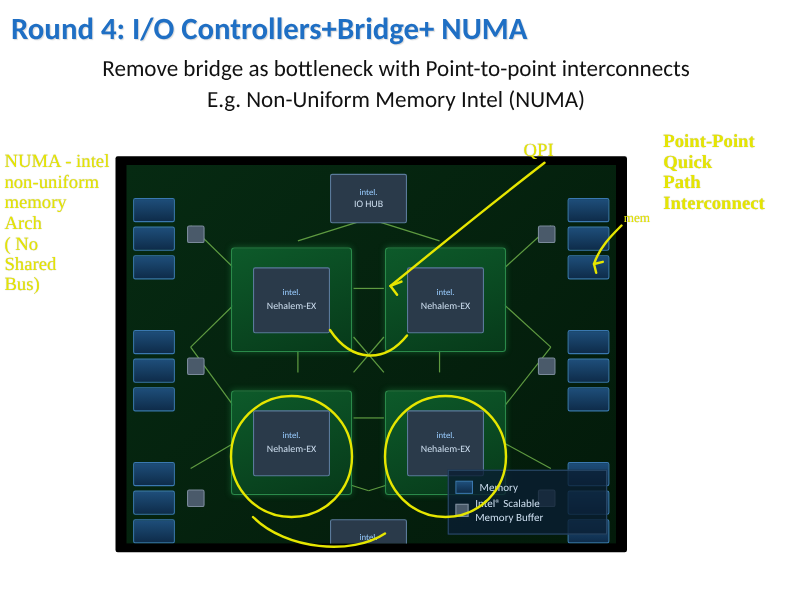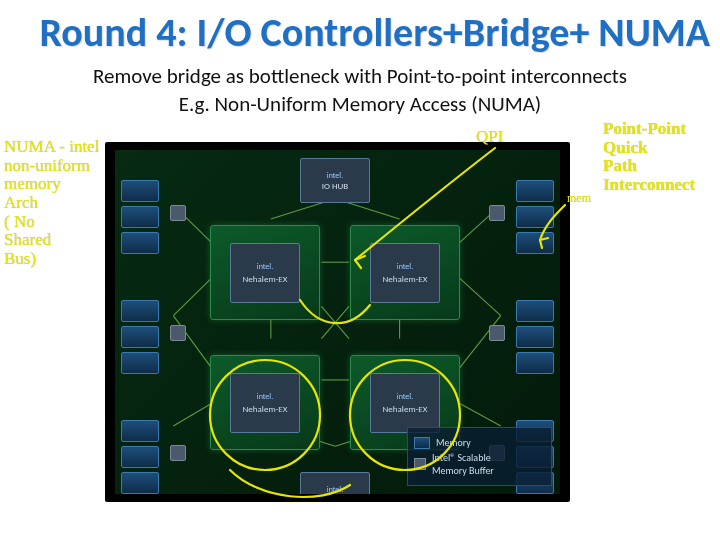--- a/index.html
+++ b/index.html
@@ -5,24 +5,24 @@
   * { margin: 0; padding: 0; box-sizing: border-box; }
   body {
     width: 720px;
     height: 540px;
     background: #fff;
     font-family: Calibri, Arial, sans-serif;
     overflow: hidden;
     position: relative;
   }
   .title {
-    font-size: 40px;
+    font-size: 28px;
     font-weight: bold;
     color: #1f6fc4;
-    text-align: right;
+    text-align: left;
     padding: 8px 10px 4px 10px;
     text-shadow: 1px 1px 1px rgba(0,0,0,0.15);
   }
   .subtitle {
     font-size: 21px;
     color: #111;
     padding: 2px 8px 0 8px;
     line-height: 1.25;
     text-align: center;
   }
@@ -160,21 +160,21 @@
     stroke-width: 2.2;
     fill: none;
     stroke-linecap: round;
   }
 </style>
 </head>
 <body>
 
 <div class="title">Round 4: I/O Controllers+Bridge+ NUMA</div>
 <div class="subtitle">Remove bridge as bottleneck with Point-to-point interconnects</div>
-<div class="subtitle">E.g. Non-Uniform Memory Access (NUMA)</div>
+<div class="subtitle">E.g. Non-Uniform Memory Intel (NUMA)</div>
 
 <div class="diagram-wrap">
   <div class="diagram-inner">
 
     <svg class="lines" viewBox="0 0 445 374">
       <g stroke="#6fb04a" stroke-width="1.2" fill="none" opacity="0.85">
         <line x1="220" y1="53" x2="150" y2="75"></line>
         <line x1="220" y1="53" x2="290" y2="75"></line>
         <line x1="205" y1="122" x2="235" y2="122"></line>
         <line x1="205" y1="250" x2="235" y2="250"></line>

